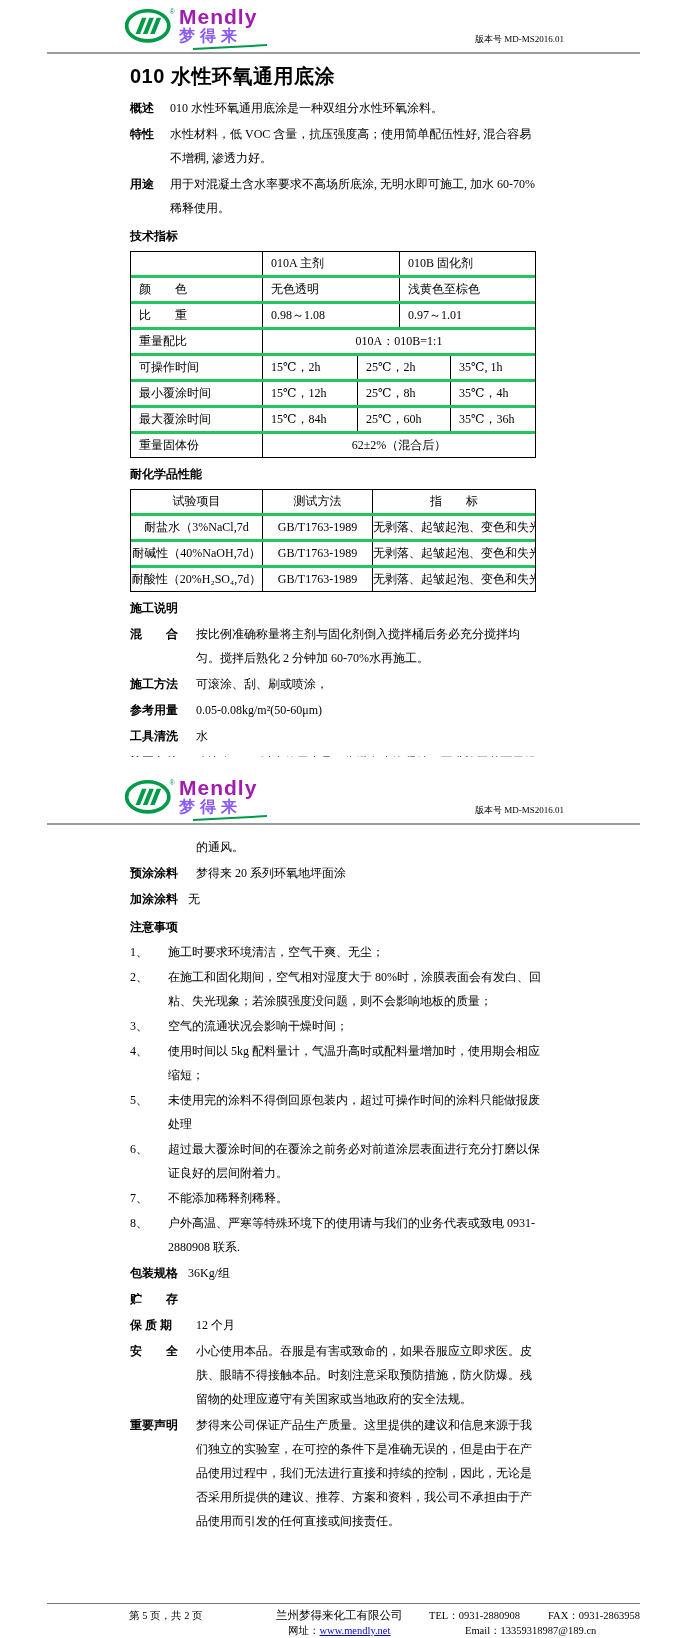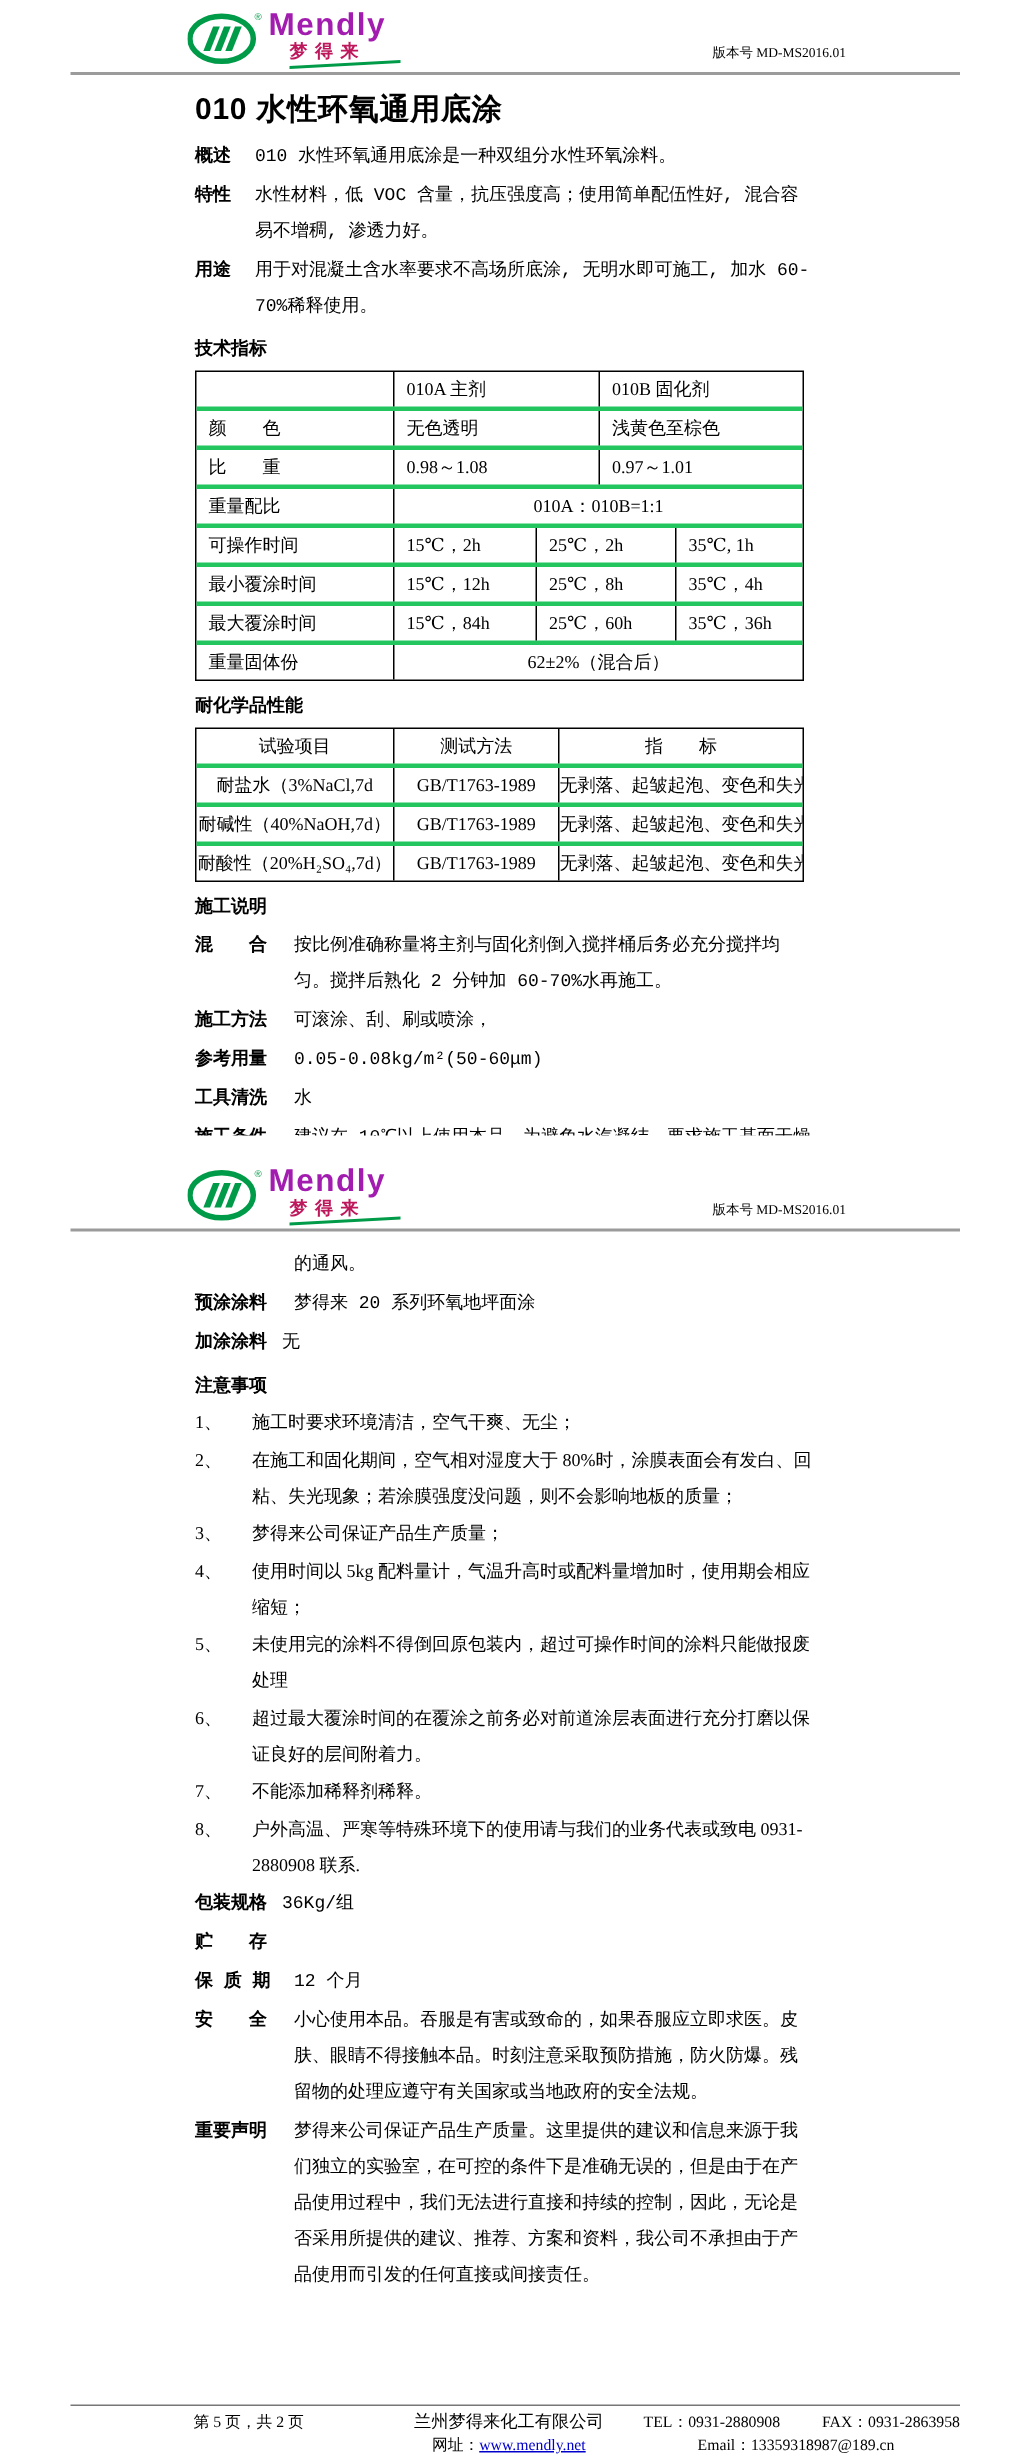--- a/index.html
+++ b/index.html
@@ -13,29 +13,29 @@
   .page1 { height:757px; }
   .page2 { height:881px; }
 
   
   .hdr { margin:0 47px; padding:6px 0 4px 0; display:flex; align-items:flex-end; justify-content:space-between; border-bottom:2px solid #9b9b9b; }
   .p2 .hdr { margin-top:14px; }
   .logo { display:flex; align-items:flex-start; margin-left:78px; }
   .logo-mark { width:52px; height:38px; }
   .brand { margin-left:2px; line-height:1; }
   .brand-en { font-family:"Liberation Sans","DejaVu Sans",sans-serif; font-weight:bold; color:#a21caf; font-size:21px; letter-spacing:1px; }
-  .brand-cn { font-family:"Liberation Sans","DejaVu Sans",sans-serif; font-weight:bold; color:#be185d; font-size:12px; letter-spacing:5px; margin-left:14px; margin-top:1px; }
+  .brand-cn { font-family:"Liberation Sans","DejaVu Sans",sans-serif; font-weight:bold; color:#8b5cf6; font-size:16px; letter-spacing:5px; margin-top:1px; }
   .swoosh { height:2px; background:#009B48; width:74px; margin-left:14px; margin-top:2px; transform:skewY(-3deg); }
   .version { font-size:9px; margin-right:76px; margin-bottom:2px; white-space:nowrap; }
 
   
   .content { margin-left:130px; width:412px; }
   .doc-title { font-family:"Liberation Sans","DejaVu Sans",sans-serif; font-weight:bold; font-size:20px; margin:9px 0 6px 0; letter-spacing:0.5px; }
 
-  .def { display:flex; line-height:24px; margin-top:2px;font-family:Liberation Mono, monospace; }
+  .def { display:flex; line-height:24px; margin-top:2px; }
   .def .lab { font-weight:bold; width:66px; flex-shrink:0; white-space:nowrap; }
   .def .val { flex:1; }
   .sec-h { font-weight:bold; line-height:24px; margin-top:4px; }
 
   
   .tbl { border:1px solid #000; width:406px; margin:3px 0 4px 0; }
   .trow { display:flex; border-bottom:3px solid #22c55e; }
   .trow:last-child { border-bottom:none; }
   .cell { border-right:1px solid #000; height:23px; line-height:22px; padding-left:8px; overflow:hidden; white-space:nowrap; }
   .cell:last-child { border-right:none; flex:1; }
@@ -239,21 +239,21 @@
     <div class="note">
       <span class="num">1、</span>
       <span class="ntxt">施工时要求环境清洁，空气干爽、无尘；</span>
     </div>
     <div class="note">
       <span class="num">2、</span>
       <span class="ntxt">在施工和固化期间，空气相对湿度大于 80%时，涂膜表面会有发白、回粘、失光现象；若涂膜强度没问题，则不会影响地板的质量；</span>
     </div>
     <div class="note">
       <span class="num">3、</span>
-      <span class="ntxt">梦得来公司保证产品生产质量；</span>
+      <span class="ntxt">空气的流通状况会影响干燥时间；</span>
     </div>
     <div class="note">
       <span class="num">4、</span>
       <span class="ntxt">使用时间以 5kg 配料量计，气温升高时或配料量增加时，使用期会相应缩短；</span>
     </div>
     <div class="note">
       <span class="num">5、</span>
       <span class="ntxt">未使用完的涂料不得倒回原包装内，超过可操作时间的涂料只能做报废处理</span>
     </div>
     <div class="note">

